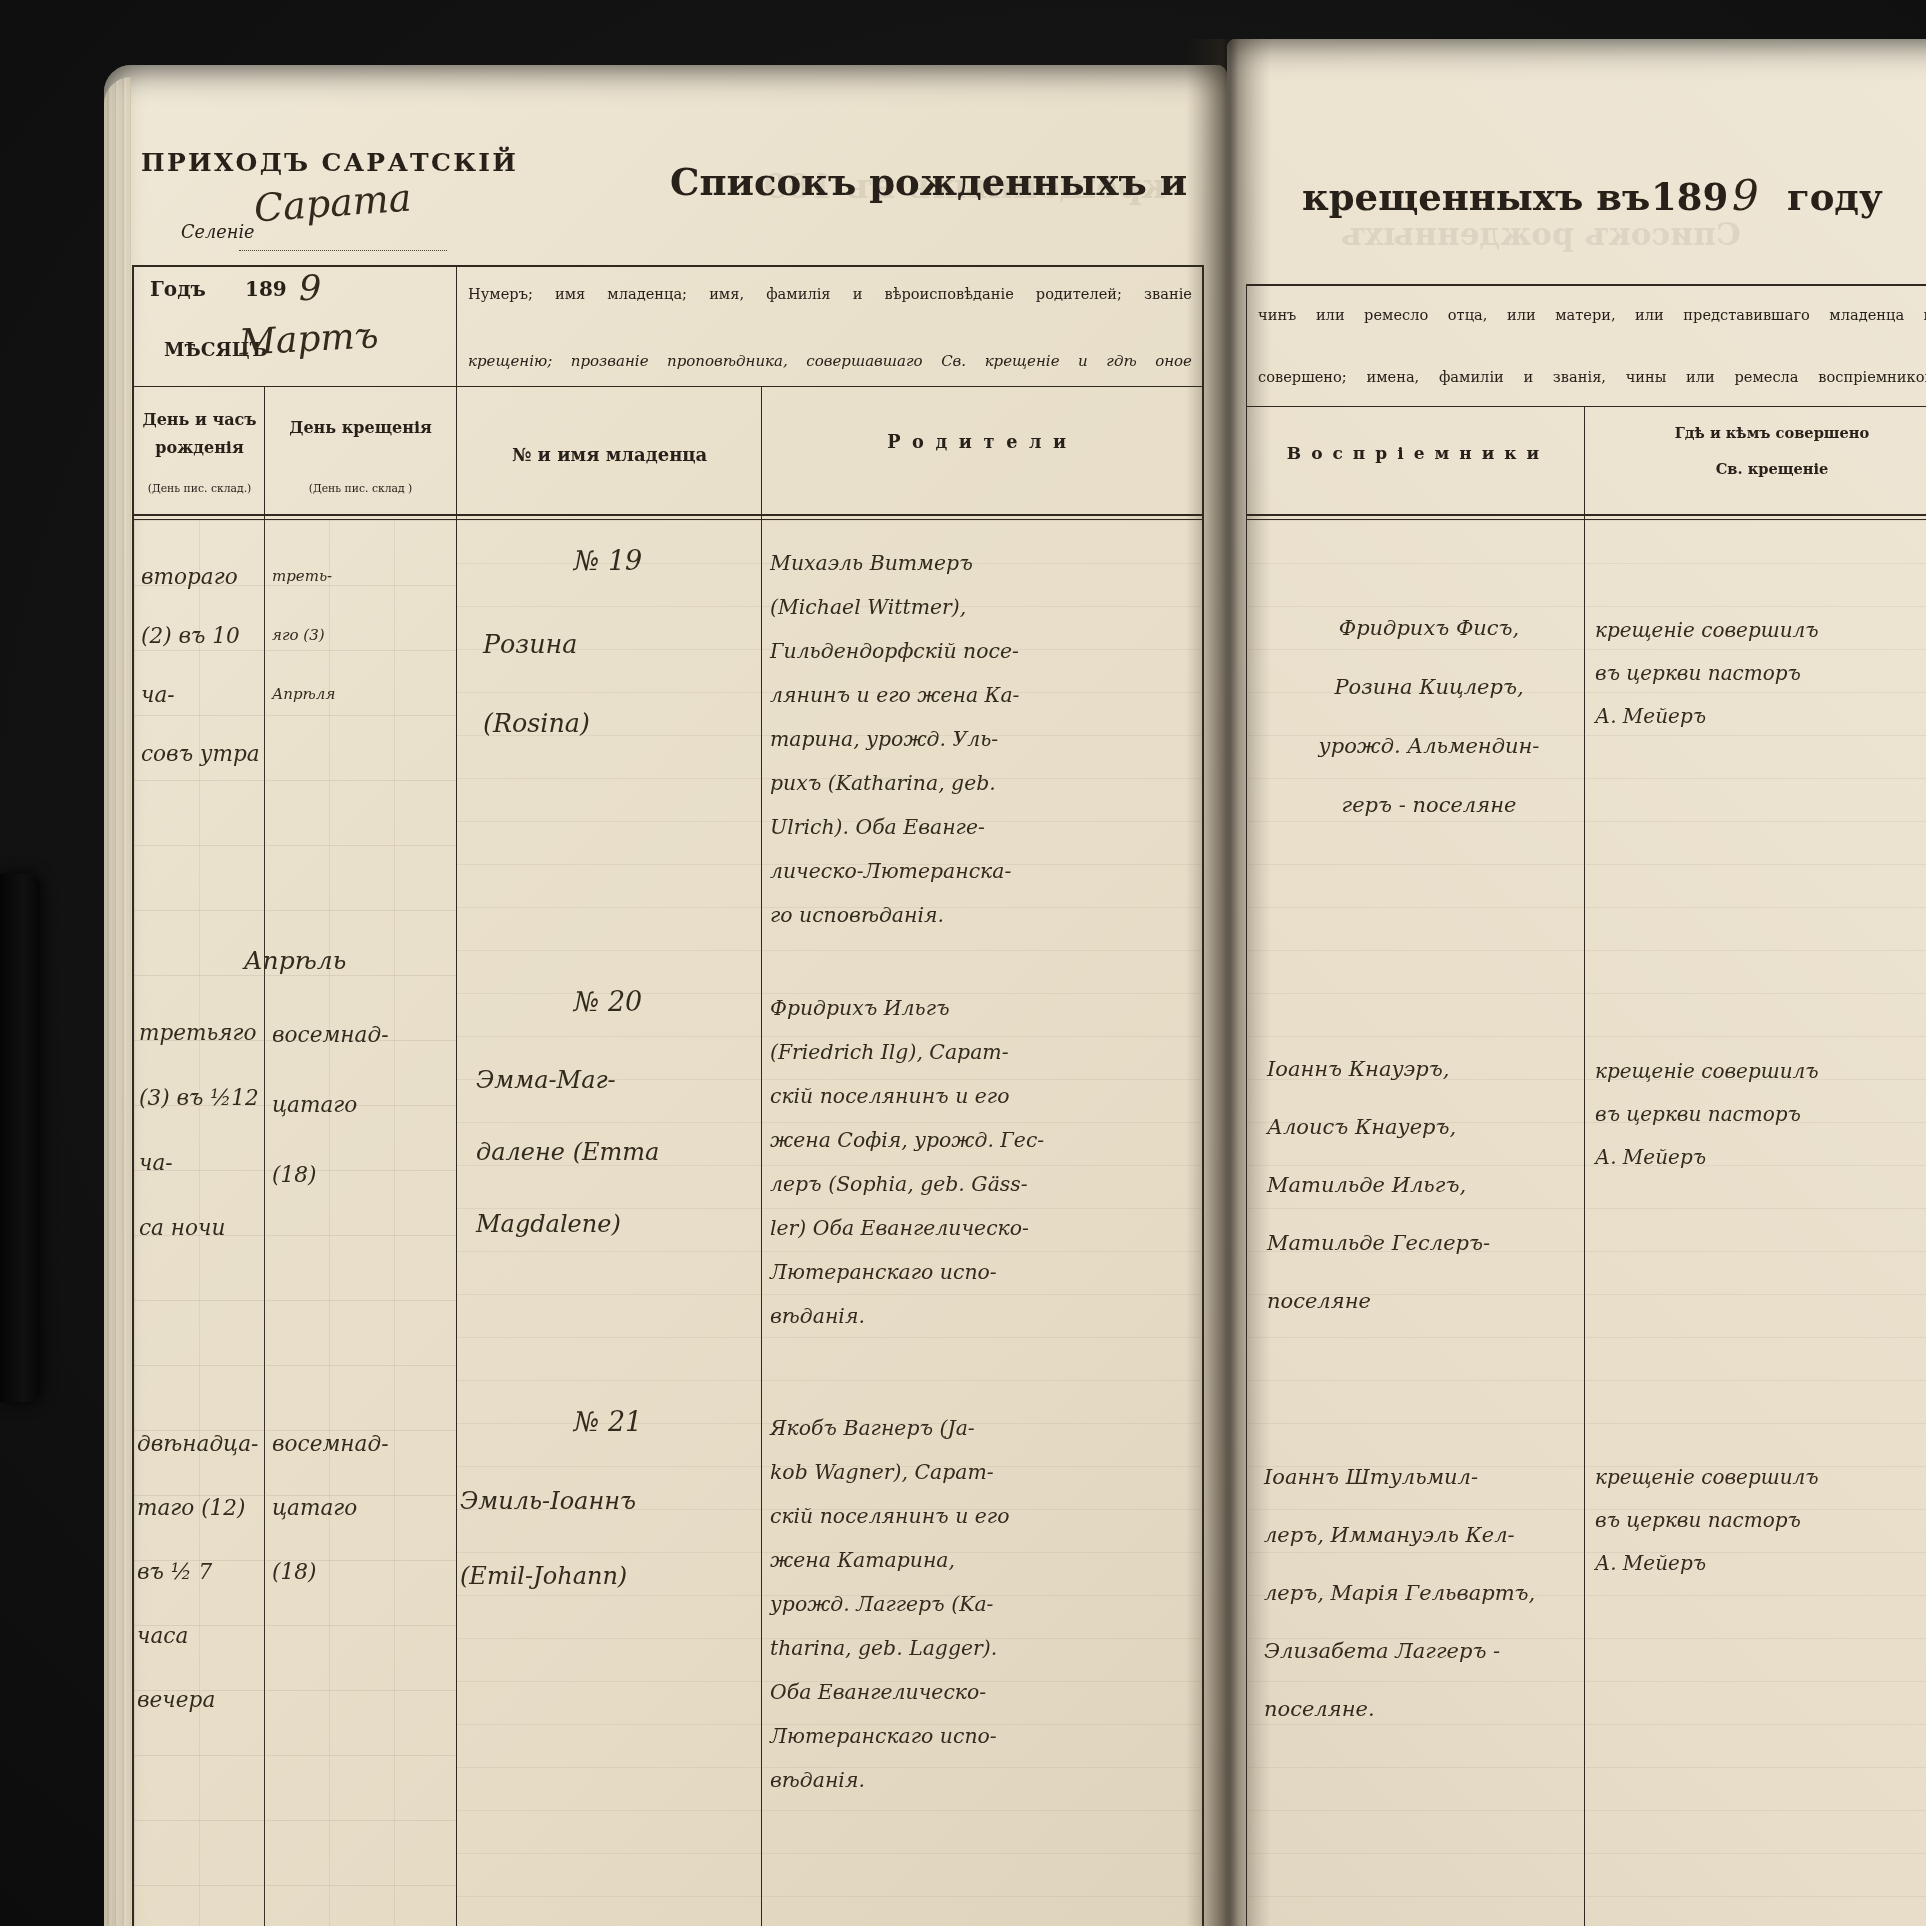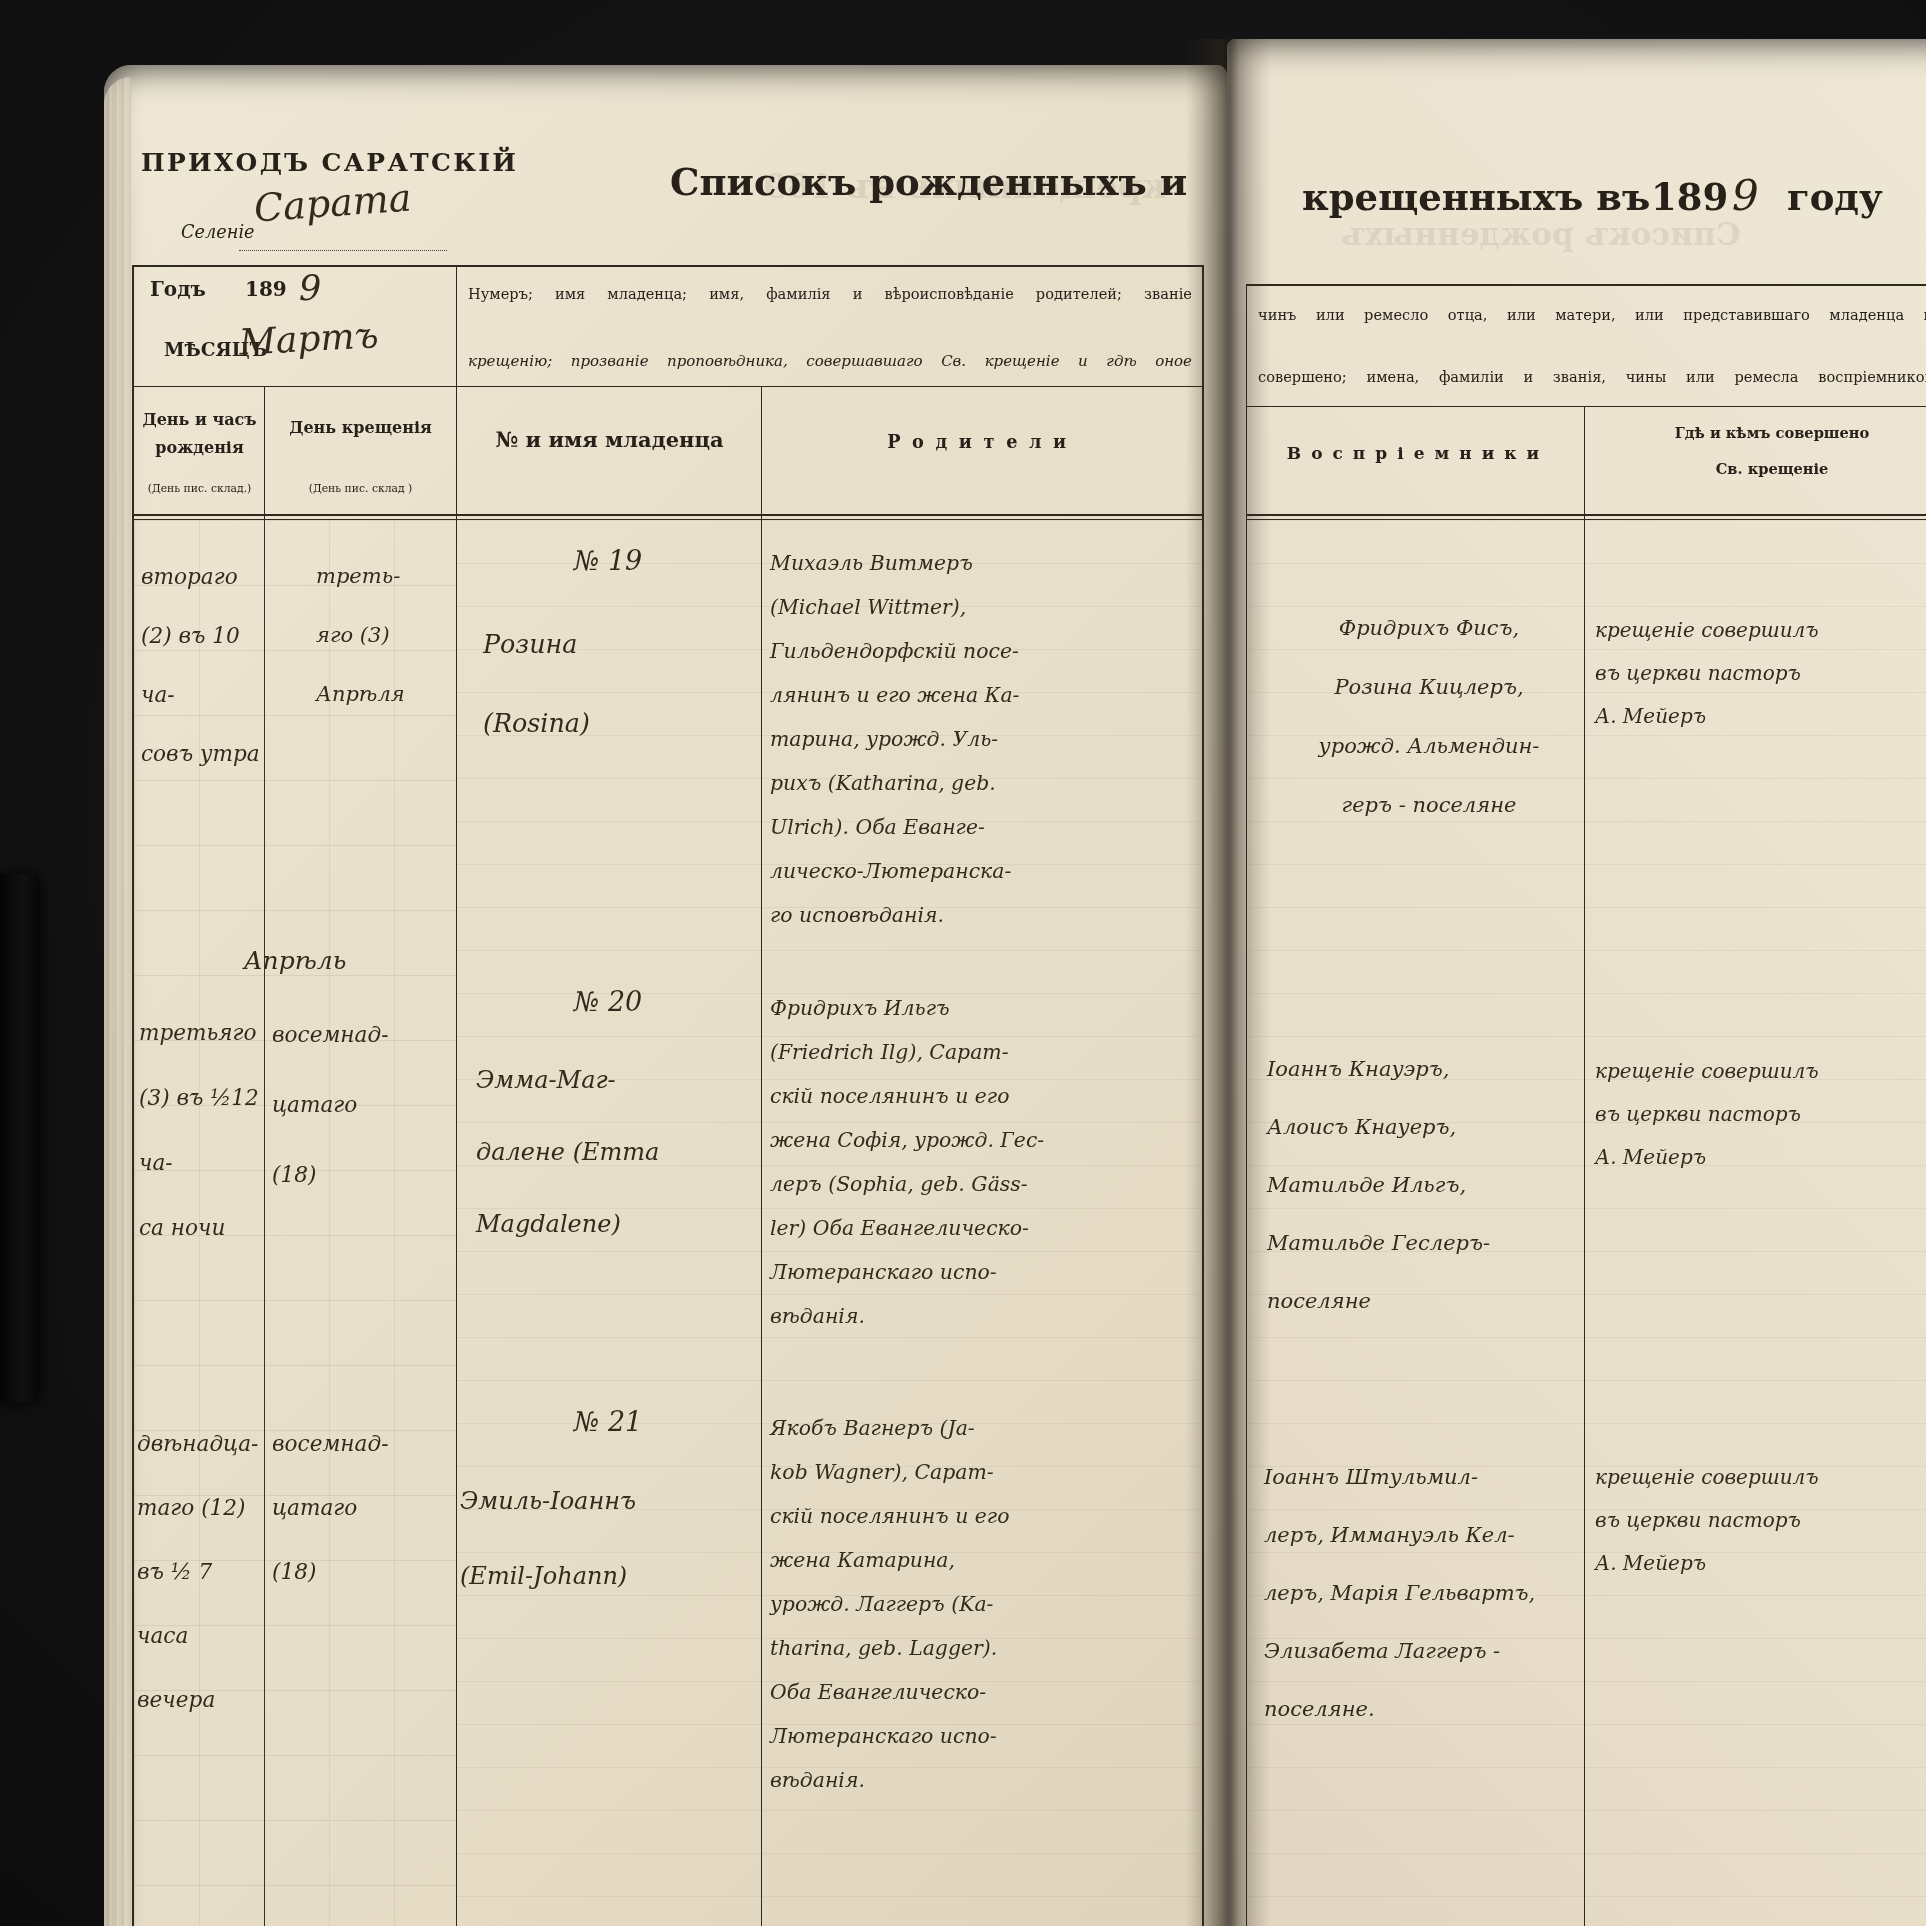--- a/index.html
+++ b/index.html
@@ -73,21 +73,21 @@
   <div class="abs hw" style="left:239px;top:318px;font-size:36px;transform:rotate(-3deg);">Мартъ</div>
 
   <div class="abs print just" style="left:468px;top:285px;width:724px;font-size:14.6px;">Нумеръ; имя младенца; имя, фамилія и вѣроисповѣданіе родителей; званіе</div>
   <div class="abs print just" style="left:468px;top:352px;width:724px;font-size:15px;font-style:italic;">крещенію; прозваніе проповѣдника, совершавшаго Св. крещеніе и гдѣ оное</div>
 
   <div class="abs print bold pre c" style="left:137px;top:406px;width:125px;font-size:16px;line-height:28px;">День  и  часъ
 рожденія</div>
   <div class="abs print c" style="left:137px;top:482px;width:125px;font-size:10.8px;">(День пис. склад.)</div>
   <div class="abs print bold c" style="left:268px;top:418px;width:185px;font-size:16px;">День  крещенія</div>
   <div class="abs print c" style="left:268px;top:482px;width:185px;font-size:10.8px;">(День пис. склад )</div>
-  <div class="abs print bold c" style="left:460px;top:427px;width:299px;font-size:21px;">№  и  имя  младенца</div>
+  <div class="abs print bold c" style="left:460px;top:444px;width:299px;font-size:18px;">№  и  имя  младенца</div>
   <div class="abs print bold c" style="left:767px;top:431px;width:431px;font-size:17.7px;letter-spacing:11.6px;">Родители</div>
 
   <div class="line" style="left:1247px;top:284px;width:966px;height:1.5px;"></div>
   <div class="line" style="left:1247px;top:406px;width:712px;height:0.8px;"></div>
 
   <div class="line" style="left:1247px;top:514px;width:966px;height:1.5px;"></div>
   <div class="line" style="left:1247px;top:519px;width:966px;height:0.8px;"></div>
   <div class="line" style="left:1246px;top:284px;width:1.2px;height:1727px;"></div>
   <div class="line" style="left:1584px;top:406px;width:0.8px;height:1606px;"></div>
 
@@ -95,21 +95,21 @@
 
   <div class="abs print just" style="left:1258px;top:306px;width:684px;font-size:14.6px;">чинъ  или  ремесло  отца,  или  матери,  или  представившаго  младенца  къ</div>
   <div class="abs print just" style="left:1258px;top:368px;width:684px;font-size:14.6px;">совершено;  имена,  фамиліи  и  званія,  чины  или  ремесла  воспріемниковъ</div>
   <div class="abs print bold c" style="left:1256px;top:443px;width:324px;font-size:17px;letter-spacing:10px;">Воспріемники</div>
   <div class="abs print bold c" style="left:1591px;top:424px;width:362px;font-size:14.6px;">Гдѣ  и  кѣмъ  совершено</div>
   <div class="abs print bold c" style="left:1591px;top:460px;width:362px;font-size:14.6px;">Св.  крещеніе</div>
 
   <div class="abs hw pre" style="left:141px;top:547px;width:119px;font-size:21.6px;line-height:59px;">втораго
 (2) въ 10 ча-
 совъ утра</div>
-  <div class="abs hw pre" style="left:272px;top:547px;width:177px;font-size:21px;line-height:59px;margin-left:44px;">треть-
+  <div class="abs hw pre" style="left:272px;top:547px;width:177px;font-size:15px;line-height:59px;">треть-
 яго (3)
 Апрѣля</div>
   <div class="abs hw c" style="left:458px;top:545px;width:300px;font-size:27px;">№ 19</div>
   <div class="abs hw pre" style="left:483px;top:605px;width:270px;font-size:25.4px;line-height:79px;">Розина
 (Rosina)</div>
   <div class="abs hw pre" style="left:770px;top:541px;width:435px;font-size:20.4px;line-height:44px;">Михаэль Витмеръ
 (Michael Wittmer),
 Гильдендорфскій посе-
 лянинъ и его жена Ка-
 тарина, урожд. Уль-

